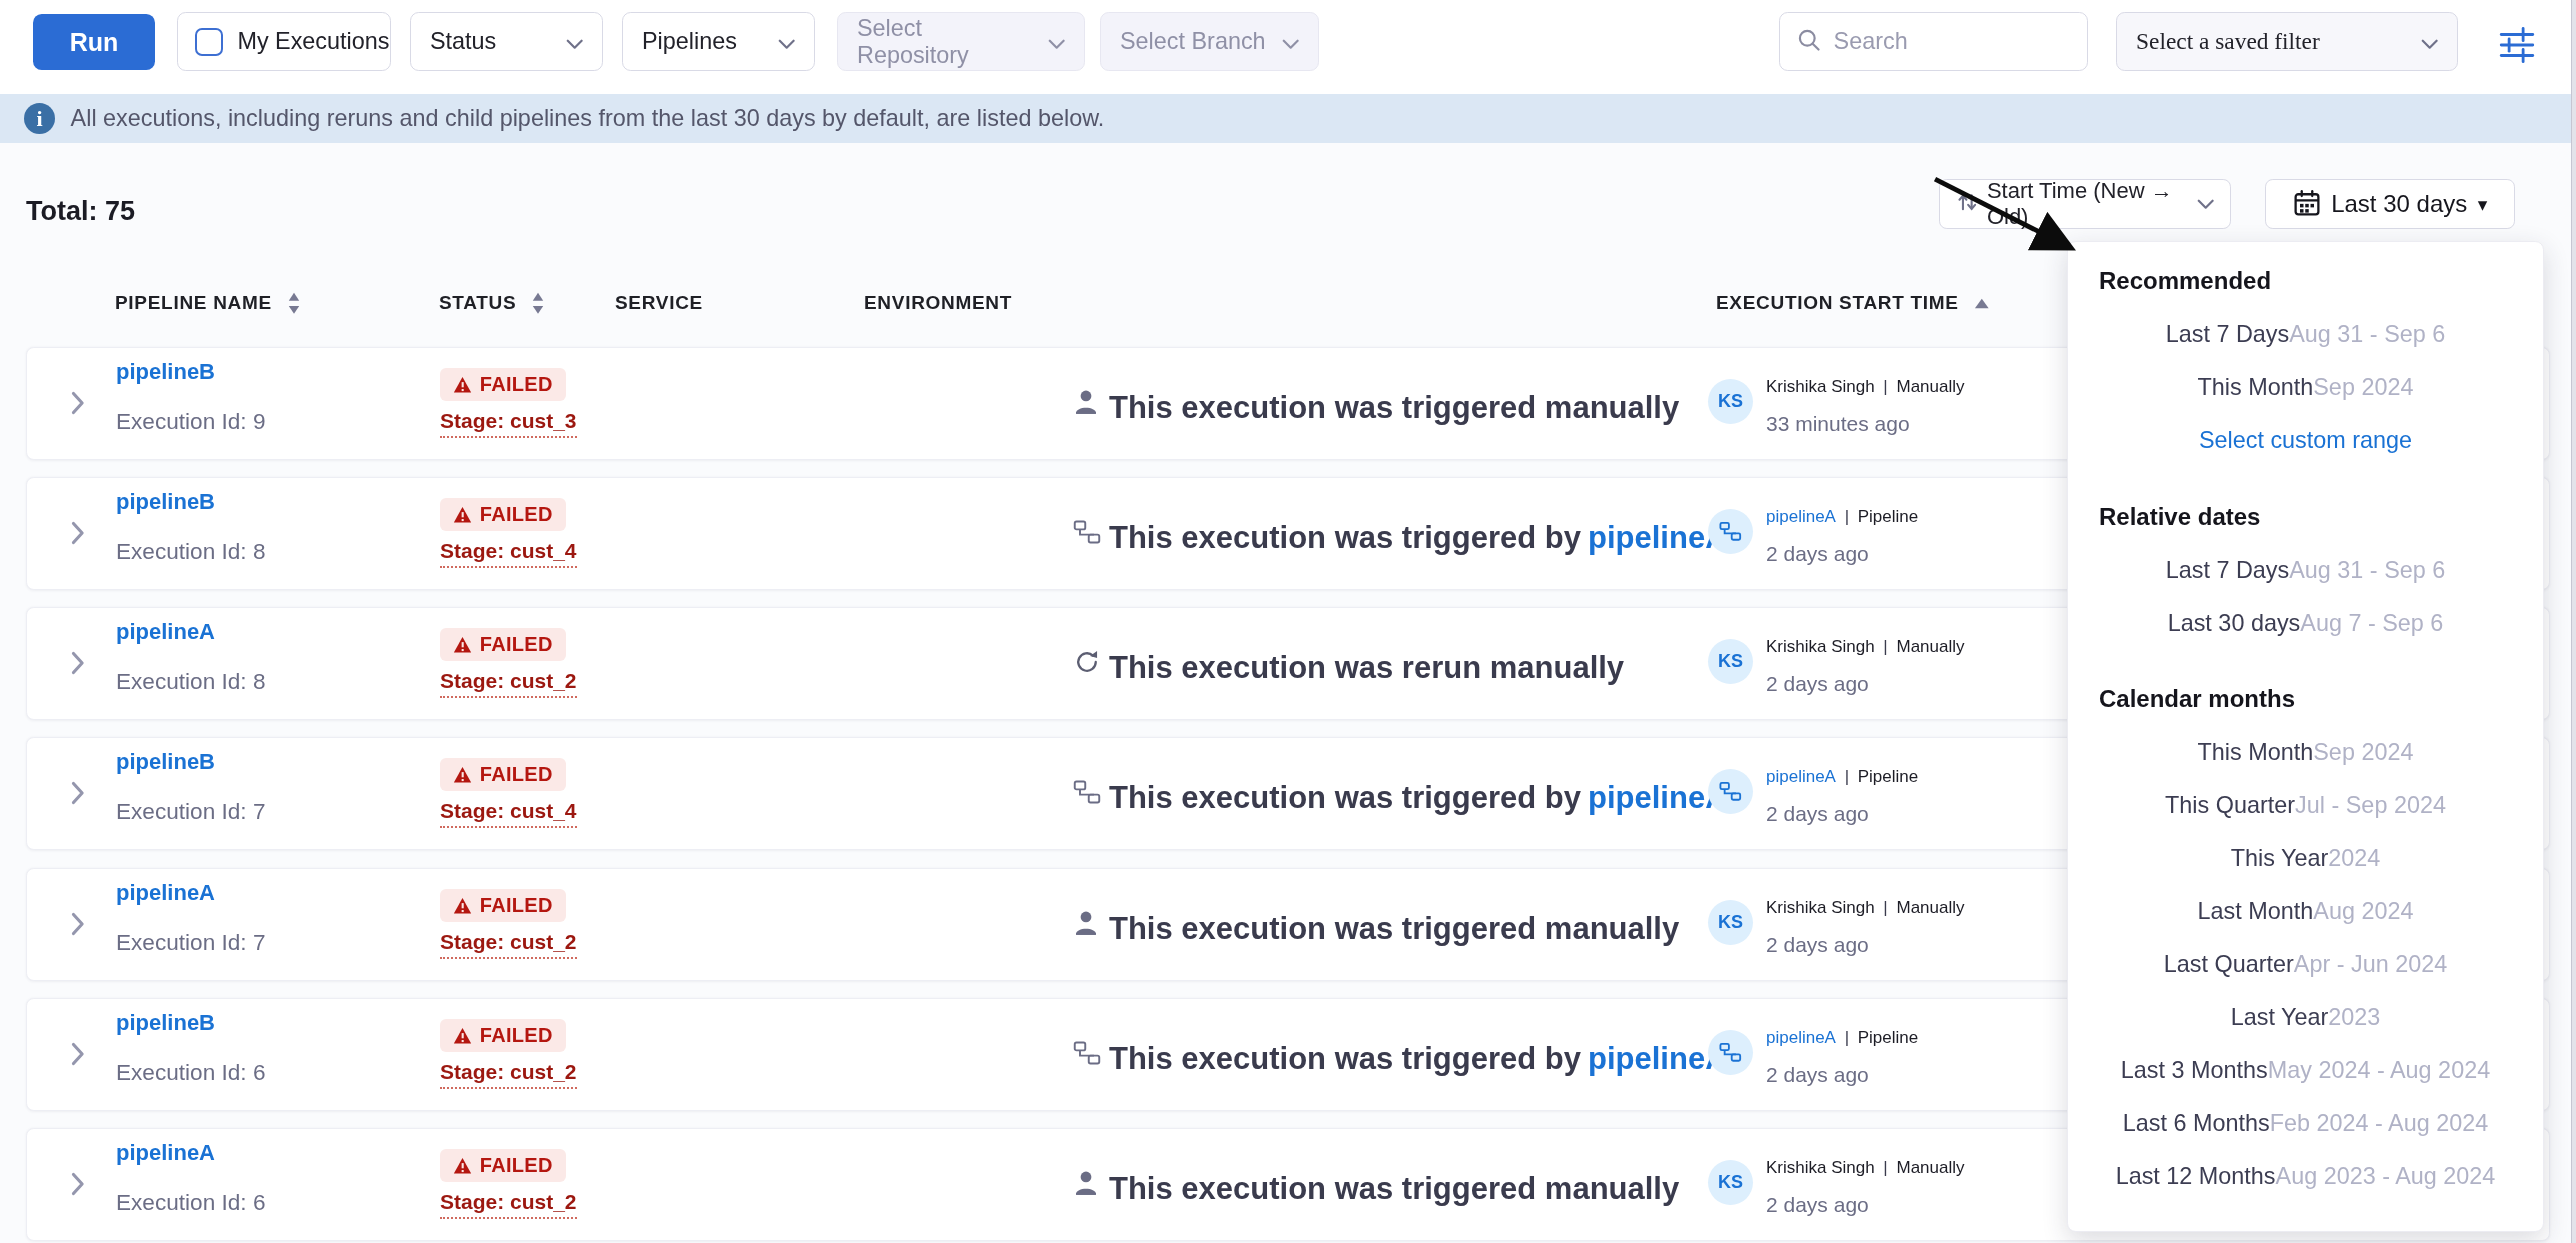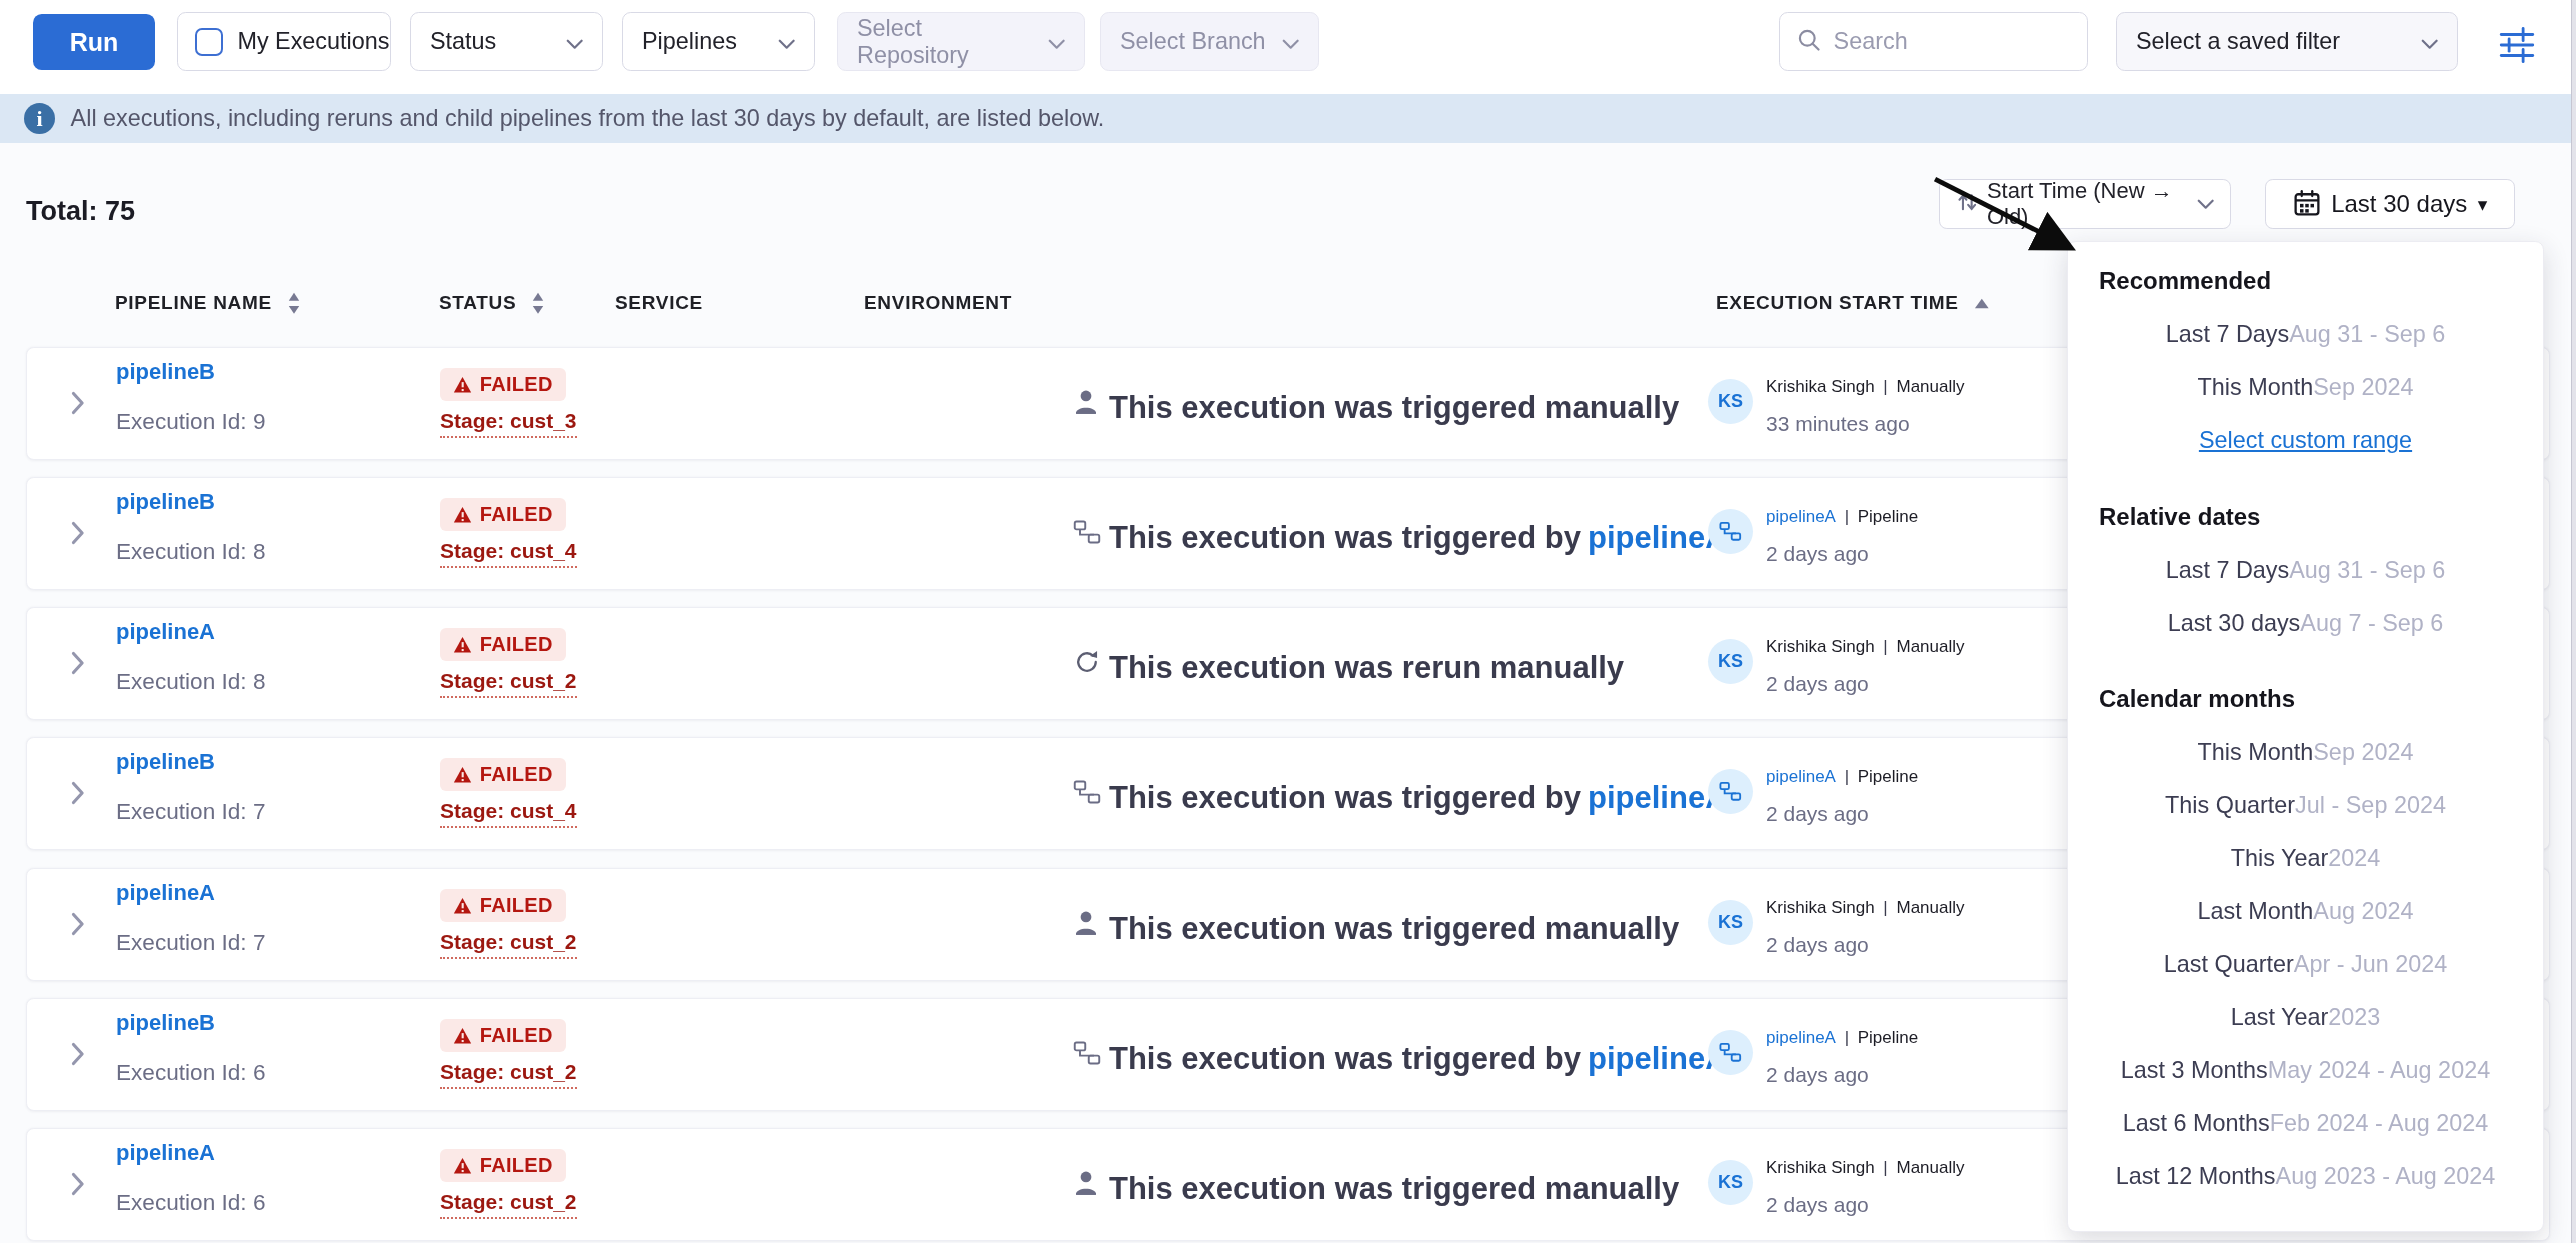--- a/index.html
+++ b/index.html
@@ -23,21 +23,21 @@
   .sel-status { left:410px; width:193px; }
   .sel-pipelines { left:622px; width:193px; }
   .sel-muted { background:#f3f3fa; border-color:#e7e7f1; color:#8f90a6; }
   .sel-repo { left:837px; width:248px; }
   .sel-branch { left:1100px; width:219px; }
   .chev-down { flex:0 0 auto; margin-left:12px; }
   .searchbox { left:1779px; width:309px; padding:0 15.6px; }
   .searchbox input { border:none; outline:none; font-size:23.4px; color:#22222a; width:100%;
     font-family:inherit; background:transparent; margin-left:12px; }
   .searchbox input::placeholder { color:#9a9bb0; }
-  .savedfilter { left:2116px; width:342px; background:#f7f7fb; }
+  .savedfilter { left:2116px; width:342px; background:#f7f7fb;font-family:Liberation Serif, serif; }
   .filter-ico { position:absolute; left:2496px; top:24px; width:42px; height:42px; cursor:pointer; }
   
   .banner { position:absolute; left:0; top:94px; width:2576px; height:49px; background:#dbe7f4;
     display:flex; align-items:center; padding-left:24px; }
   .info-ico { width:31px; height:31px; border-radius:50%; background:#3a6fa5; color:#fff;
     font-size:22px; font-weight:700; display:flex; align-items:center; justify-content:center;
     margin-right:15.6px; flex:0 0 auto; font-family:"Liberation Serif","DejaVu Serif",serif; }
   .banner-text { font-size:23.4px; color:#54566a; }
   
   .total { position:absolute; left:26px; top:196px; font-size:27px; font-weight:700; color:#1b1b24; }
@@ -86,21 +86,21 @@
   .rtime { position:absolute; left:1739px; top:64px; font-size:21px; color:#6b6d85; }
   
   .menu { position:absolute; left:2067px; top:241px; width:477px; height:991px; background:#fff;
     border:0.9px solid #ececf2; border-radius:8.7px; box-shadow:0 8.7px 26px rgba(35,36,60,0.16);
     padding:12px 31px 21px 31px; z-index:5; }
   .menu-section + .menu-section { margin-top:22.6px; }
   .menu-header { height:54px; display:flex; align-items:center; font-size:24px; font-weight:700; color:#15151c; }
   .menu-item { height:53px; display:flex; align-items:center; justify-content:center; cursor:pointer; }
   .mi-label { font-size:23.4px; color:#3c3d52; }
   .mi-value { font-size:23.4px; color:#b0b2c6; }
-  .mi-link .mi-label { color:#1a72d4;text-decoration:underline; }
+  .mi-link .mi-label { color:#1a72d4; }
   
   .arrow-overlay { position:absolute; left:0; top:0; width:2576px; height:1244px; z-index:9; pointer-events:none; }
   .scrollstrip { position:absolute; right:0; top:0; width:5.2px; height:1244px; background:#e3e3ea;
     border-left:1.3px solid #c6c6d2; z-index:8; }
 </style>
 </head>
 <body>
 
 <div id="page">
 

